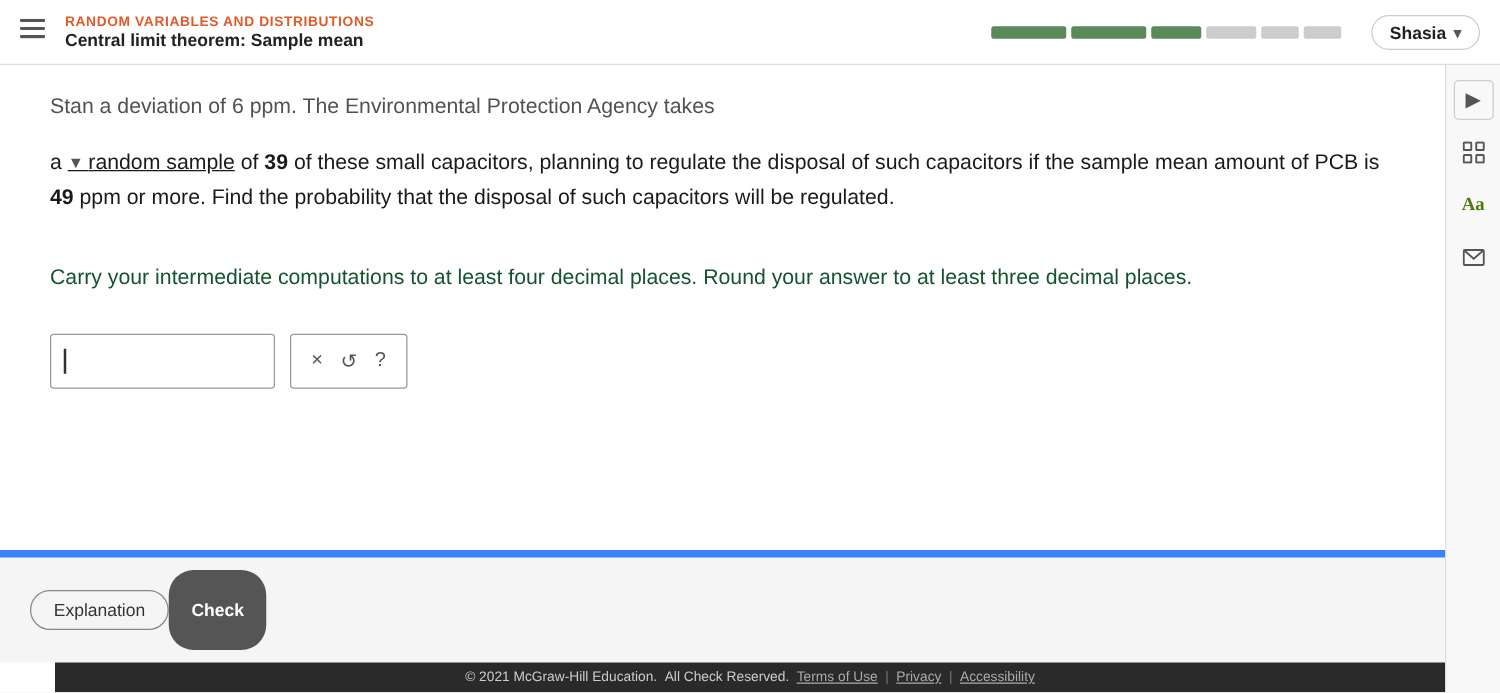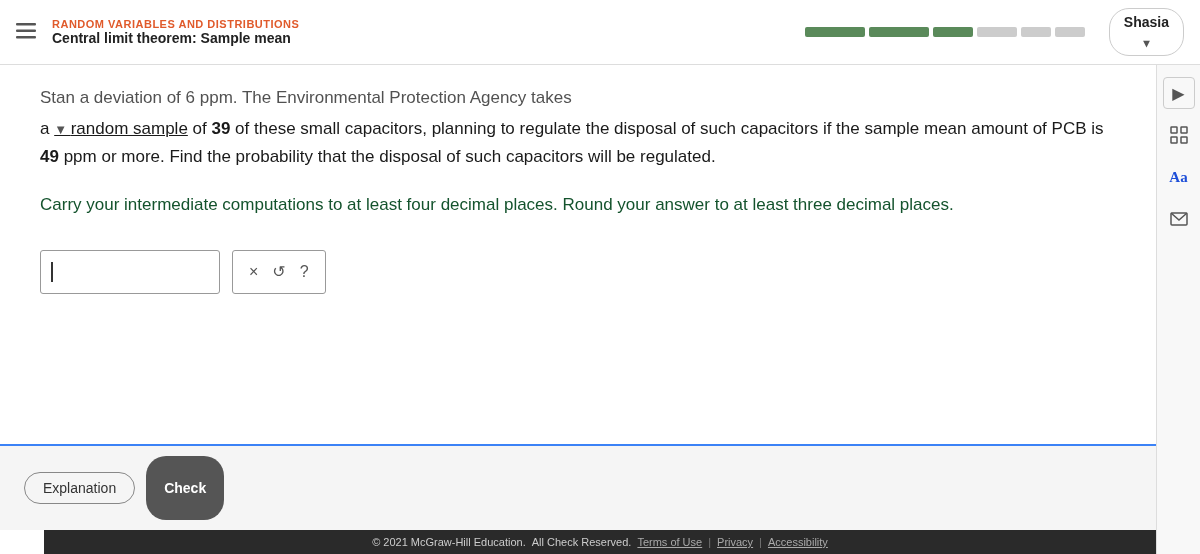--- a/index.html
+++ b/index.html
@@ -86,21 +86,20 @@
       gap: 6px;
       border: 1.5px solid #ccc;
       border-radius: 20px;
       padding: 5px 14px;
       cursor: pointer;
       font-family: Arial, sans-serif;
       font-size: 14px;
       font-weight: 600;
       color: #222;
       background: white;
-      flex-direction: column;
     }
 
     .chevron-icon {
       font-size: 12px;
       color: #555;
     }
 
     
     .main-layout {
       display: flex;
@@ -122,34 +121,34 @@
       padding: 20px 40px 16px 40px;
       overflow: hidden;
     }
 
     
     .cut-off-text {
       font-size: 17px;
       color: #333;
       line-height: 1.5;
       font-family: Arial, sans-serif;
-      margin-bottom: 4px;
+      margin-bottom: 18px;
       opacity: 0.85;
       overflow: hidden;
       max-height: 28px;
       white-space: nowrap;
       text-overflow: clip;
     }
 
     .problem-text {
       font-size: 17px;
       color: #1a1a1a;
       line-height: 1.65;
       font-family: Arial, sans-serif;
-      margin-bottom: 20px;
+      margin-bottom: 36px;
     }
 
     .problem-text .underline-link {
       text-decoration: underline;
       color: #1a1a1a;
       cursor: pointer;
     }
 
     .instruction-text {
       font-size: 17px;
@@ -205,26 +204,26 @@
       background: none;
       border: none;
       padding: 0;
       font-family: Arial, sans-serif;
       display: flex;
       align-items: center;
     }
 
     
     .bottom-bar {
-      border-top: 2px solid #3b82f6;
+      border-top: 6px solid #3b82f6;
       background: #f5f5f5;
       padding: 10px 24px;
       display: flex;
       align-items: center;
-      gap: 11px;
+      gap: 0;
       flex-shrink: 0;
     }
 
     .btn-explanation {
       border: 1.5px solid #888;
       background: #f5f5f5;
       border-radius: 20px;
       padding: 7px 18px;
       font-size: 14px;
       font-family: Arial, sans-serif;
@@ -377,21 +376,21 @@
     </div>
     <div class="sidebar-icon">
       <svg width="18" height="18" viewBox="0 0 18 18">
         <rect x="1" y="1" width="6" height="6" rx="0.5" fill="none" stroke="#555" stroke-width="1.5"></rect>
         <rect x="11" y="1" width="6" height="6" rx="0.5" fill="none" stroke="#555" stroke-width="1.5"></rect>
         <rect x="1" y="11" width="6" height="6" rx="0.5" fill="none" stroke="#555" stroke-width="1.5"></rect>
         <rect x="11" y="11" width="6" height="6" rx="0.5" fill="none" stroke="#555" stroke-width="1.5"></rect>
       </svg>
     </div>
     <div class="sidebar-icon">
-      <span style="font-family: serif; font-size: 15px; font-weight: bold; color: #1d4ed8; text-align: right;">Aa</span>
+      <span style="font-family: serif; font-size: 15px; font-weight: bold; color: #4d7c0f; text-align: right;">Aa</span>
     </div>
     <div class="sidebar-icon">
       <svg width="18" height="14" viewBox="0 0 18 14">
         <rect x="1" y="1" width="16" height="12" rx="1" fill="none" stroke="#555" stroke-width="1.5"></rect>
         <polyline points="1,1 9,8 17,1" fill="none" stroke="#555" stroke-width="1.5"></polyline>
       </svg>
     </div>
   </div>
 
 </div>

